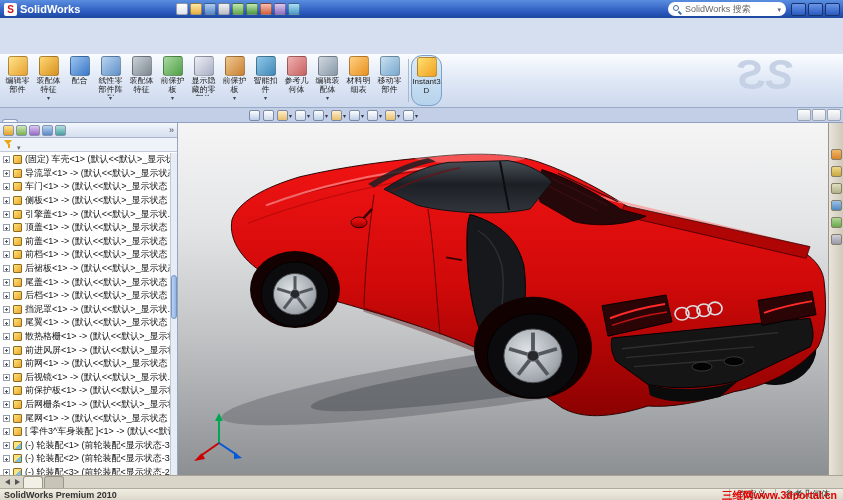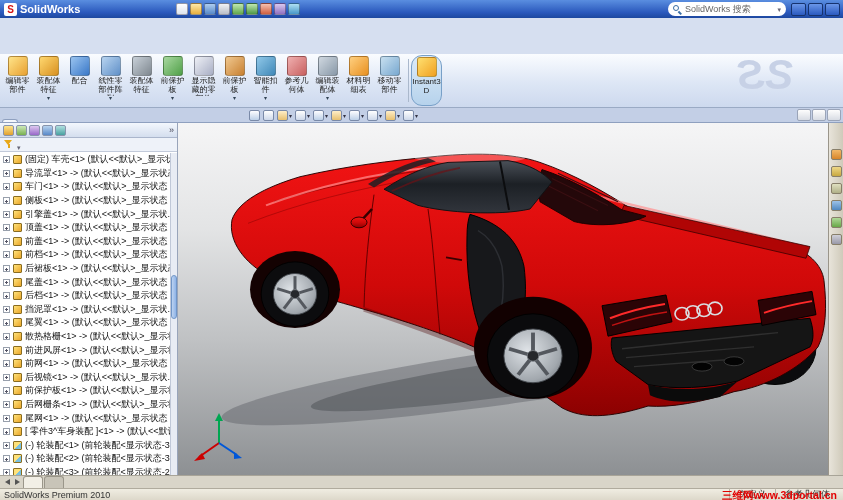--- a/index.html
+++ b/index.html
@@ -137,21 +137,21 @@
   .bottom-tabs{height:13px;flex:none;display:flex;align-items:flex-end;gap:1px;padding-left:3px;
     background:#d9d5c9;border-top:1px solid #a8a498;}
   .nav-arrow{width:0;height:0;margin:0 2px 3px;}
   [data-name="tab-scroll-left-icon"]{border-top:3.5px solid transparent;border-bottom:3.5px solid transparent;border-right:5px solid #555;}
   [data-name="tab-scroll-right-icon"]{border-top:3.5px solid transparent;border-bottom:3.5px solid transparent;border-left:5px solid #555;}
   .btab{font-size:9px;padding:0 9px;height:12px;line-height:12px;color:#333;white-space:nowrap;
     background:#c8c4b8;border:1px solid #9a968a;border-bottom:none;border-radius:3px 3px 0 0;}
   .btab.active{background:#f2efe6;font-weight:bold;}
   .statusbar{height:12px;flex:none;display:flex;align-items:center;font-size:9px;color:#333;
     padding:0 4px;background:linear-gradient(#f0ede2,#ddd8ca);border-top:1px solid #b0ab9e;position:relative;}
-  .sb-product{white-space:nowrap;}
+  .sb-product{white-space:nowrap;font-weight:bold;}
   .sb-right{margin-left:auto;display:flex;align-items:center;}
   .sb-field{padding:0 9px;border-left:1px solid #b8b2a4;white-space:nowrap;}
   .watermark{position:absolute;right:6px;top:0;line-height:12px;color:#e20000;font-weight:bold;
     font-size:10.5px;white-space:nowrap;pointer-events:none;}
 </style>
 </head>
 <body>
 
 <div class="app" data-name="solidworks-window">
 

